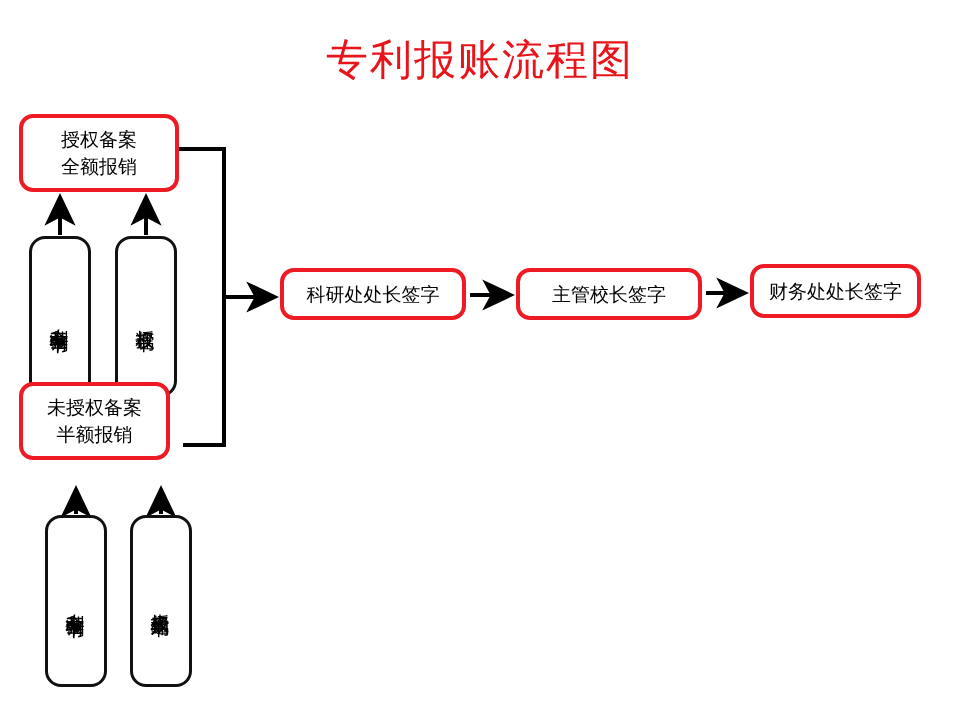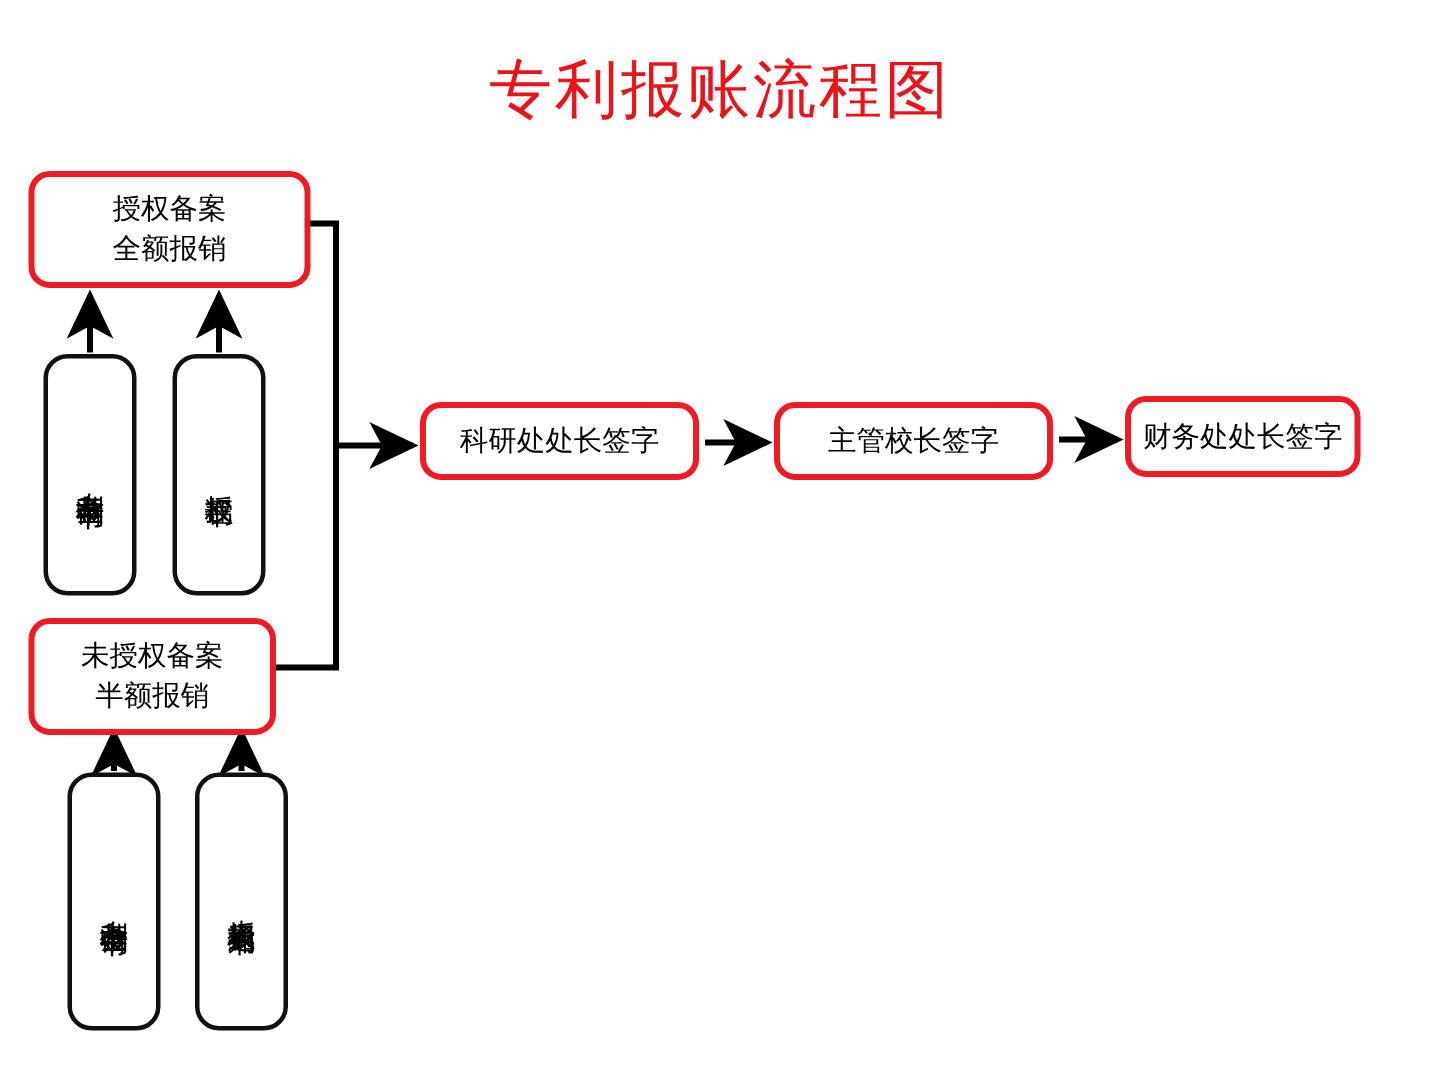--- a/index.html
+++ b/index.html
@@ -119,51 +119,51 @@
       <path d="M183,445 L224,445 L224,297"></path>
 
       <line x1="222" y1="297" x2="275" y2="297" marker-end="url(#ah)"></line>
 
       <line x1="470" y1="295" x2="511" y2="295" marker-end="url(#ah)"></line>
 
       <line x1="706" y1="293" x2="745" y2="293" marker-end="url(#ah)"></line>
     </g>
   </svg>
 
-  <div class="node red" style="left:19px; top:114px; width:188px; height:78px;">
+  <div class="node red" style="left:19px; top:114px; width:160px; height:78px;">
     <span class="node-label">授权备案
 全额报销</span>
   </div>
 
   <div class="node black vertical" style="left:29px; top:236px; width:62px; height:161px;">
     <span class="node-label">专利基金申请书</span>
   </div>
 
   <div class="node black vertical" style="left:115px; top:236px; width:62px; height:161px;">
     <span class="node-label">授权证书</span>
   </div>
 
-  <div class="node red" style="left:19px; top:412px; width:165px; height:78px;">
+  <div class="node red" style="left:19px; top:382px; width:151px; height:78px;">
     <span class="node-label">未授权备案
 半额报销</span>
   </div>
 
   <div class="node black vertical" style="left:45px; top:515px; width:62px; height:172px;">
     <span class="node-label">专利基金申请书</span>
   </div>
 
   <div class="node black vertical" style="left:130px; top:515px; width:62px; height:172px;">
     <span class="node-label">未授权通知书</span>
   </div>
 
   <div class="node red" style="left:516px; top:268px; width:186px; height:52px;">
     <span class="node-label">主管校长签字</span>
   </div>
 
   <div class="node red" style="left:280px; top:268px; width:186px; height:52px;">
     <span class="node-label">科研处处长签字</span>
   </div>
 
-  <div class="node red" style="left:750px; top:264px; width:157px; height:54px;">
+  <div class="node red" style="left:750px; top:264px; width:171px; height:54px;">
     <span class="node-label">财务处处长签字</span>
   </div>
 
 </div>
 
 </body></html>

